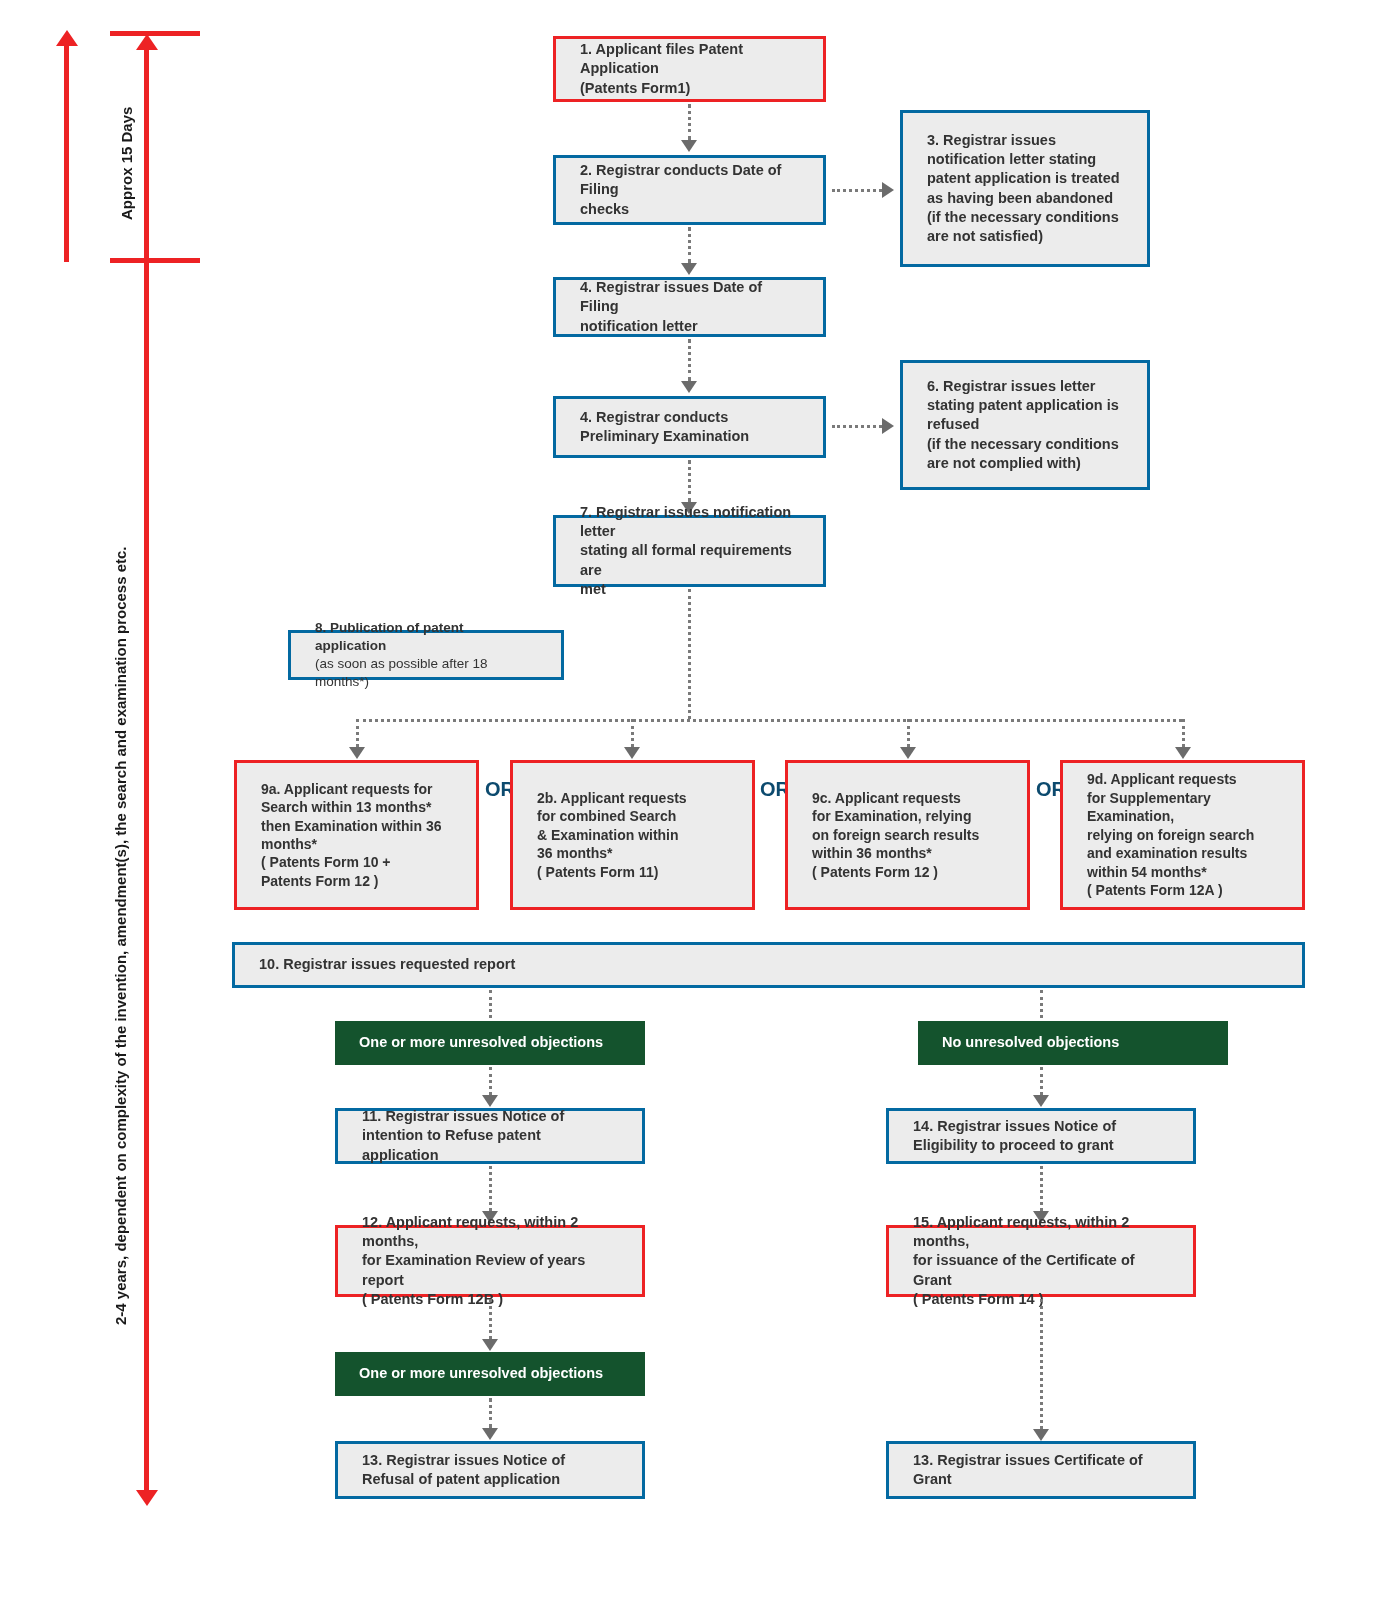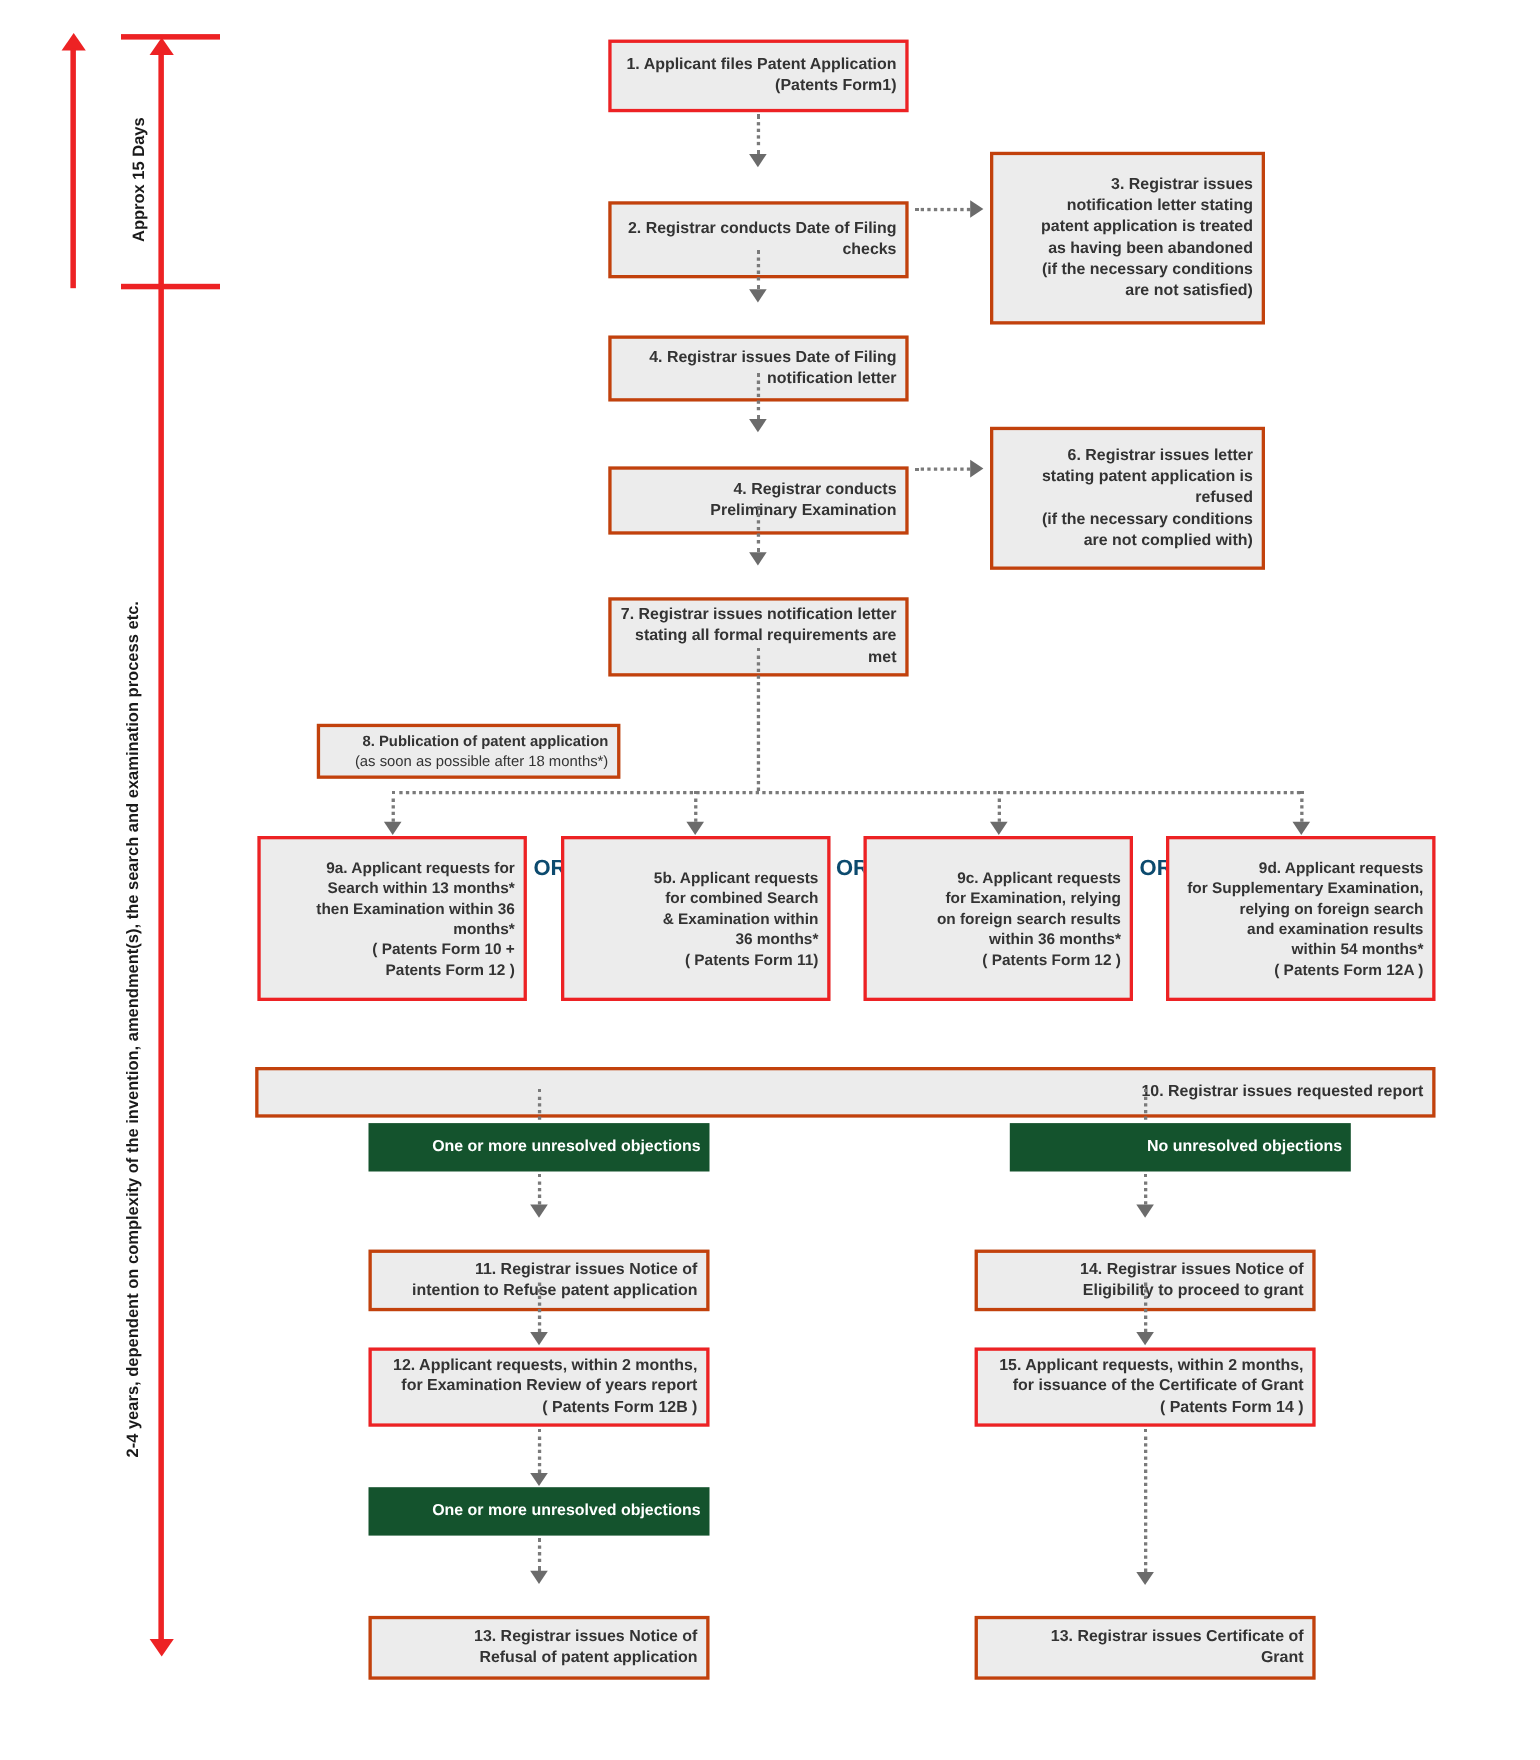--- a/index.html
+++ b/index.html
@@ -19,28 +19,28 @@
     background: #ffffff;
   }
   
   .node {
     position: absolute;
     box-sizing: border-box;
     background: #ececec;
     display: flex;
     align-items: center;
     justify-content: center;
-    text-align: right;
+    text-align: left;
     font-weight: bold;
     font-size: 14.5px;
     line-height: 1.32;
     color: #333333;
-    padding: 6px 8px;
-  }
-  .node.green { border: 3px solid #c2410c; margin-top: 28px; }
+    padding: 6px 24px;
+  }
+  .node.green { border: 3px solid #0369a1; }
   .node.red   { border: 3px solid #ed2224; }
   .node.banner {
     background: #14532d;
     border: none;
     color: #ffffff;
     font-size: 14.5px;
   }
   .node .sub {
     display: block;
     font-weight: normal;
@@ -244,21 +244,21 @@
       <span>months*</span><br>
       <span>( Patents Form 10 +</span><br>
       <span>Patents Form 12 )</span>
     </div>
   </div>
 
   <div class="or-label" style="left:485px; top:779px;">OR</div>
 
   <div class="node red" style="left:510px; top:760px; width:245px; height:150px; font-size:14px;">
     <div class="inner">
-      <span>5b. Applicant requests</span><br>
+      <span>2b. Applicant requests</span><br>
       <span>for combined Search</span><br>
       <span>&amp; Examination within</span><br>
       <span>36 months*</span><br>
       <span>( Patents Form 11)</span>
     </div>
   </div>
 
   <div class="or-label" style="left:760px; top:779px;">OR</div>
 
   <div class="node red" style="left:785px; top:760px; width:245px; height:150px; font-size:14px;">

